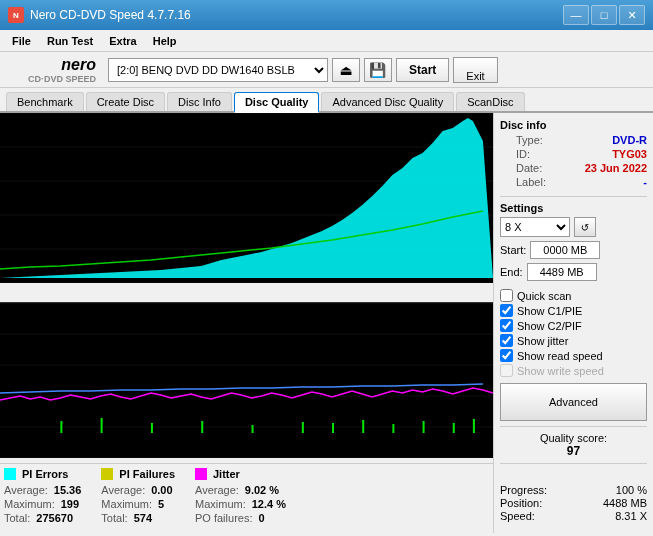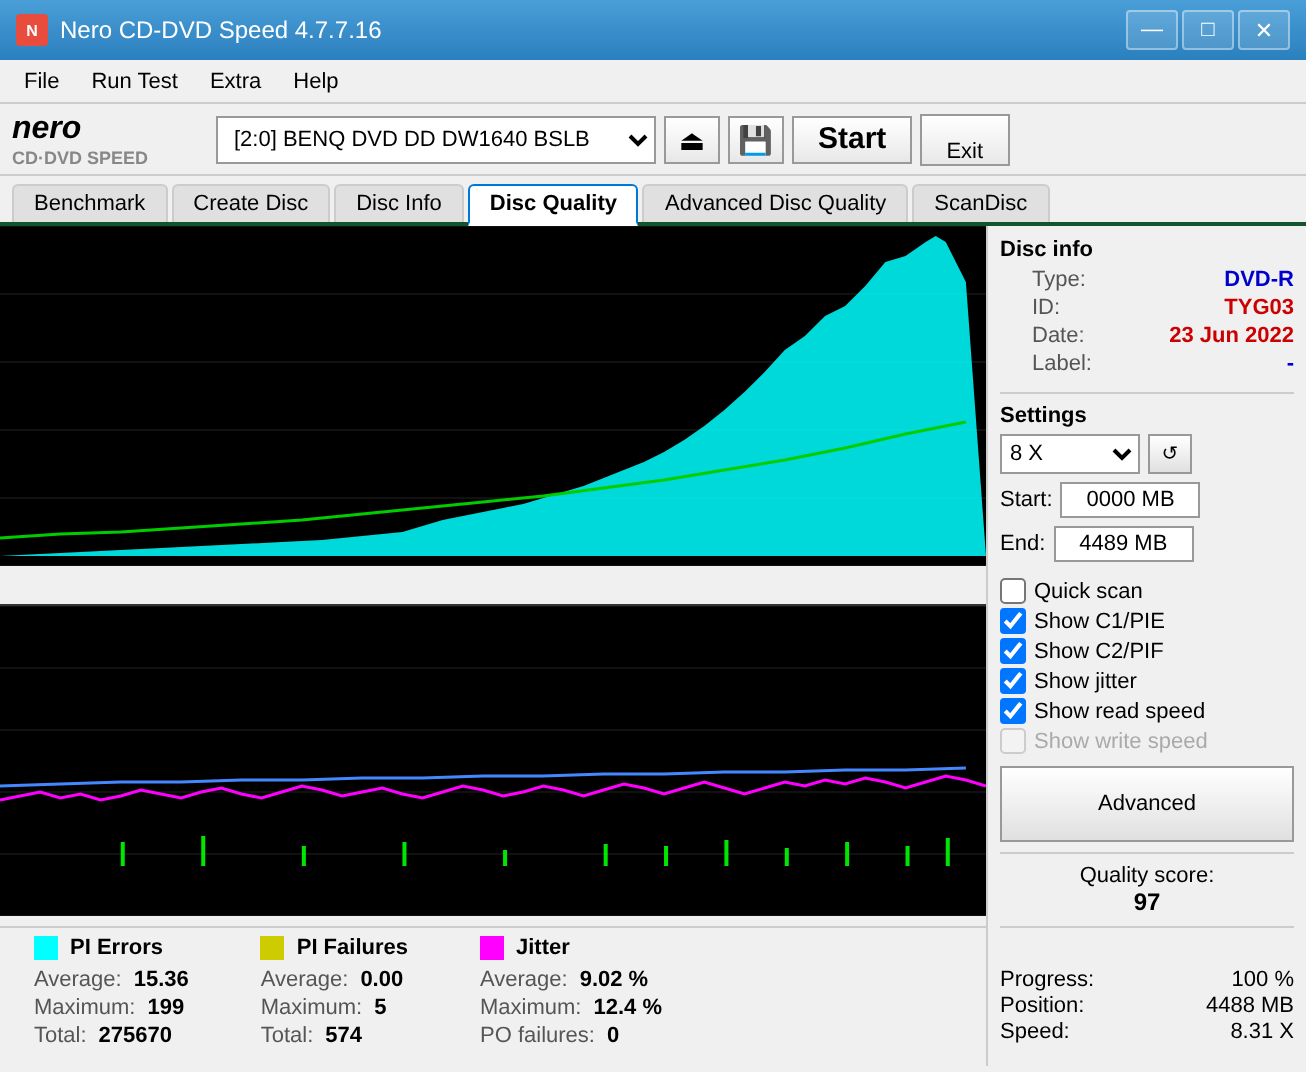--- a/index.html
+++ b/index.html
@@ -6,35 +6,35 @@
     body { font-family: 'Segoe UI', Tahoma, Geneva, Verdana, sans-serif; font-size: 11px; background: #f0f0f0; width: 653px; height: 536px; overflow: hidden; }
     
     
     .title-bar { background: linear-gradient(to bottom, #4a9fd8, #2a7fbe); height: 30px; display: flex; align-items: center; justify-content: space-between; padding: 0 8px; color: white; font-size: 12px; }
     .title-bar-left { display: flex; align-items: center; gap: 6px; }
     .title-bar-icon { width: 16px; height: 16px; background: #e74c3c; border-radius: 2px; display: flex; align-items: center; justify-content: center; font-size: 8px; color: white; font-weight: bold; }
     .title-bar-controls { display: flex; gap: 2px; }
     .title-bar-btn { width: 26px; height: 20px; border: 1px solid rgba(255,255,255,0.4); background: rgba(255,255,255,0.15); color: white; cursor: pointer; display: flex; align-items: center; justify-content: center; font-size: 11px; border-radius: 2px; }
 
     
-    .menu-bar { background: #f0f0f0; border-bottom: 1px solid #ccc; height: 22px; display: flex; align-items: center; padding: 0 4px; }
+    .menu-bar { background: #f0f0f0; border-bottom: 1px solid #ccc; height: 22px; display: flex; align-items: center; padding: 0 4px; font-weight: bold; }
     .menu-item { padding: 2px 8px; cursor: pointer; font-size: 11px; }
 
     
     .toolbar { background: #f0f0f0; border-bottom: 1px solid #ccc; height: 36px; display: flex; align-items: center; padding: 0 6px; gap: 4px; }
-    .nero-logo { font-size: 13px; font-weight: bold; color: #222; margin-right: 8px; width: 90px; }
+    .nero-logo { font-size: 13px; font-weight: bold; color: #222; margin-right: 8px; width: 90px; text-align: right; }
     .nero-logo .nero { font-size: 16px; color: #000; font-style: italic; }
     .nero-logo .cdspeed { font-size: 9px; color: #888; }
     .drive-select { height: 24px; border: 1px solid #999; background: white; padding: 0 4px; font-size: 11px; width: 220px; }
     .toolbar-btn { height: 24px; width: 28px; border: 1px solid #999; background: linear-gradient(to bottom, #fff, #e8e8e8); cursor: pointer; display: flex; align-items: center; justify-content: center; font-size: 14px; }
-    .start-btn { height: 24px; padding: 0 12px; border: 1px solid #999; background: linear-gradient(to bottom, #fff, #e8e8e8); cursor: pointer; font-size: 15px; font-weight: bold; }
+    .start-btn { height: 24px; padding: 0 12px; border: 1px solid #999; background: linear-gradient(to bottom, #fff, #e8e8e8); cursor: pointer; font-size: 12px; font-weight: bold; }
     .exit-btn { height: 24px; padding: 12px 12px; border: 1px solid #999; background: linear-gradient(to bottom, #fff, #e8e8e8); cursor: pointer; font-size: 11px; }
 
     
-    .tabs { background: #f0f0f0; border-bottom: 2px solid #14532d; display: flex; padding: 0 6px; padding-top: 4px; gap: 2px; }
+    .tabs { background: #f0f0f0; border-bottom: 2px solid #a3a3a3; display: flex; padding: 0 6px; padding-top: 4px; gap: 2px; }
     .tab { padding: 3px 10px; border: 1px solid #ccc; border-bottom: none; background: #e0e0e0; cursor: pointer; font-size: 11px; border-radius: 3px 3px 0 0; }
     .tab.active { background: white; border-color: #0078d7; border-bottom: 2px solid white; margin-bottom: -2px; z-index: 1; font-weight: bold; }
 
     
     .main-content { display: flex; height: calc(536px - 30px - 22px - 36px - 28px); }
     
     
     .chart-top { flex: 1; position: relative; border-bottom: 1px solid #333; }
     .chart-bottom { height: 160px; position: relative; }
     
@@ -62,21 +62,21 @@
     
     .advanced-btn { width: 100%; height: 38px; border: 1px solid #999; background: linear-gradient(to bottom, #fff, #e0e0e0); cursor: pointer; font-size: 11px; margin-top: 4px; }
     
     .quality-row { display: flex; justify-content: space-between; align-items: center; font-size: 11px; margin-top: 4px; flex-direction: column; }
     .quality-score { font-weight: bold; color: #000; font-size: 12px; }
     
     .progress-section { margin-top: 20px; }
     .progress-row { display: flex; justify-content: space-between; font-size: 11px; margin-bottom: 1px; }
     
     
-    .stats-bar { background: #f0f0f0; border-top: 1px solid #ccc; height: 70px; display: flex; padding: 4px 17px; gap: 36px; }
+    .stats-bar { background: #f0f0f0; border-top: 1px solid #ccc; height: 70px; display: flex; padding: 4px 4px; gap: 20px; }
     .stat-group { display: flex; flex-direction: column; gap: 2px; }
     .stat-header { display: flex; align-items: center; gap: 6px; font-size: 11px; font-weight: bold; margin-bottom: 2px; }
     .stat-row { display: flex; gap: 6px; font-size: 11px; }
     .stat-label { color: #555; }
     .stat-value { font-weight: bold; color: #000; }
 
     .chart-wrapper { display: flex; flex-direction: column; flex: 1; }
     .charts-container { display: flex; flex-direction: column; flex: 1; }
   </style>
 </head>

